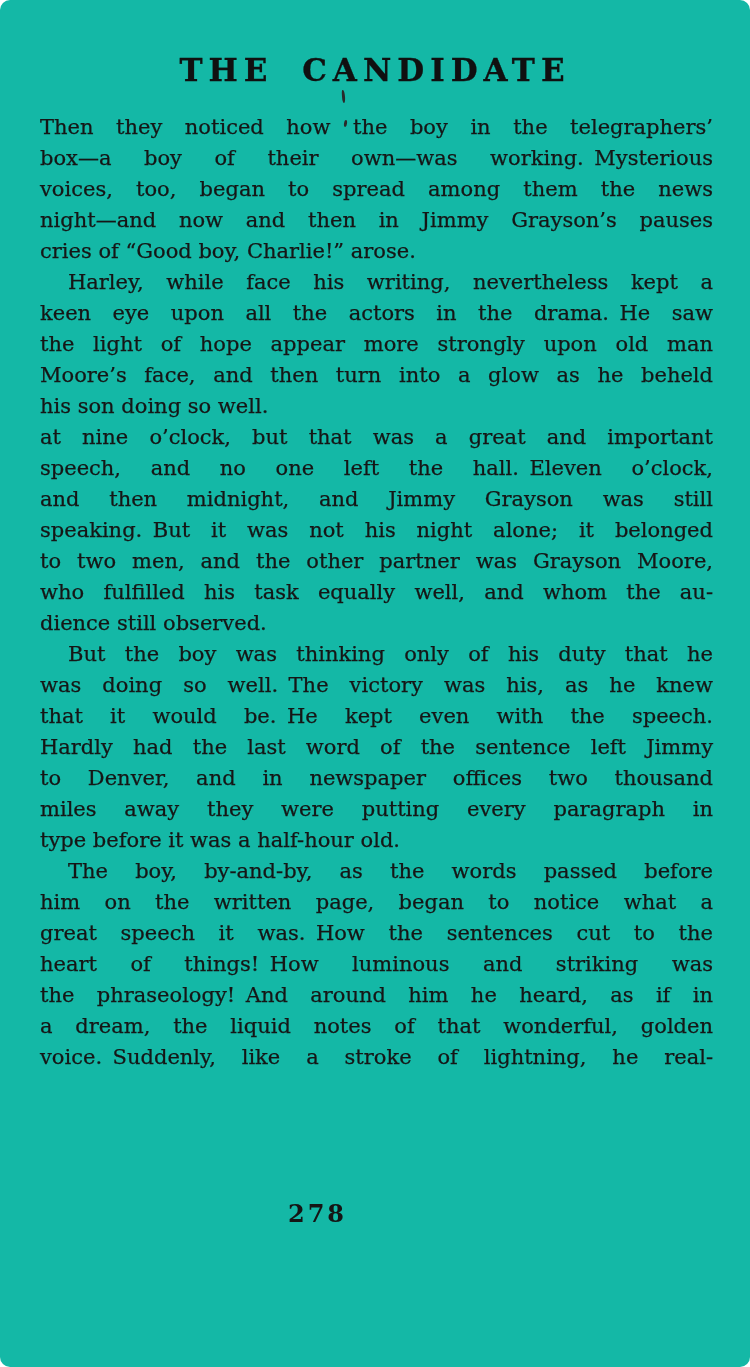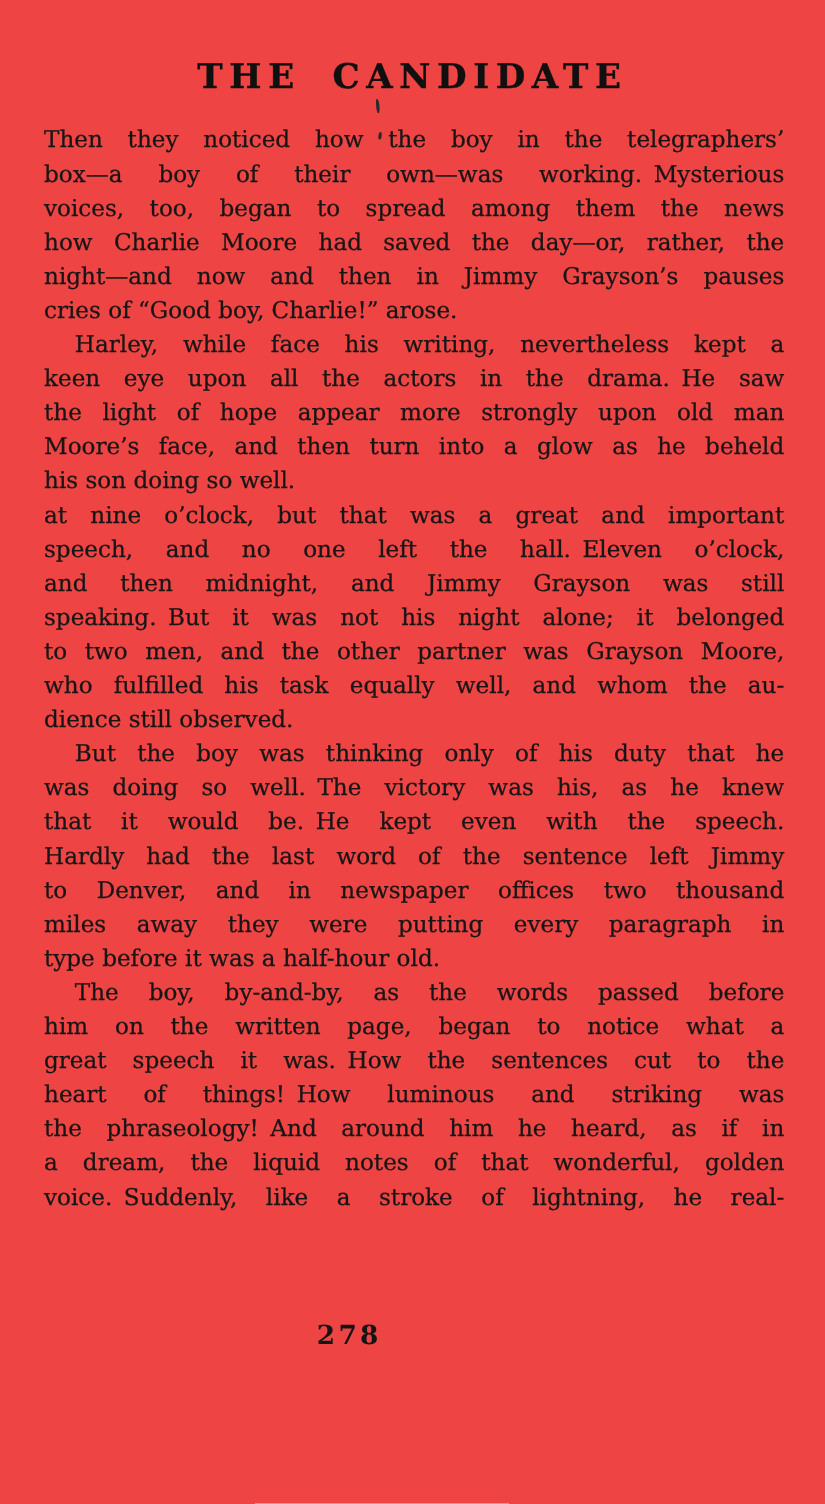--- a/index.html
+++ b/index.html
@@ -7,23 +7,24 @@
     padding: 0;
     width: 750px;
     height: 1367px;
     background: #ffffff;
     overflow: hidden;
   }
   .page {
     position: relative;
     width: 750px;
     height: 1367px;
-    background: #ef4444;
+    background: #14b8a6;
     font-family: "DejaVu Serif", serif;
     color: #161616;
+    border-radius: 10px;
   }
   .header {
     position: absolute;
     top: 52px;
     left: 0;
     width: 750px;
     margin: 0;
     text-align: center;
     font-family: "DejaVu Serif", serif;
     font-size: 31px;
@@ -95,21 +96,20 @@
   <h1 class="header">THE CANDIDATE</h1>
 
   <div class="ink-mark m1"></div>
   <div class="ink-mark m2"></div>
 
   <div class="textblock">
 
     <div class="line">Then they noticed how the boy in the telegraphers’</div>
     <div class="line">box—a boy of their own—was working. Mysterious</div>
     <div class="line">voices, too, began to spread among them the news</div>
-    <div class="line">how Charlie Moore had saved the day—or, rather, the</div>
     <div class="line">night—and now and then in Jimmy Grayson’s pauses</div>
     <div class="line end">cries of “Good boy, Charlie!” arose.</div>
 
     <div class="line indent">Harley, while face his writing, nevertheless kept a</div>
     <div class="line">keen eye upon all the actors in the drama. He saw</div>
     <div class="line">the light of hope appear more strongly upon old man</div>
     <div class="line">Moore’s face, and then turn into a glow as he beheld</div>
     <div class="line end">his son doing so well.</div>
 
     <div class="line">at nine o’clock, but that was a great and important</div>

